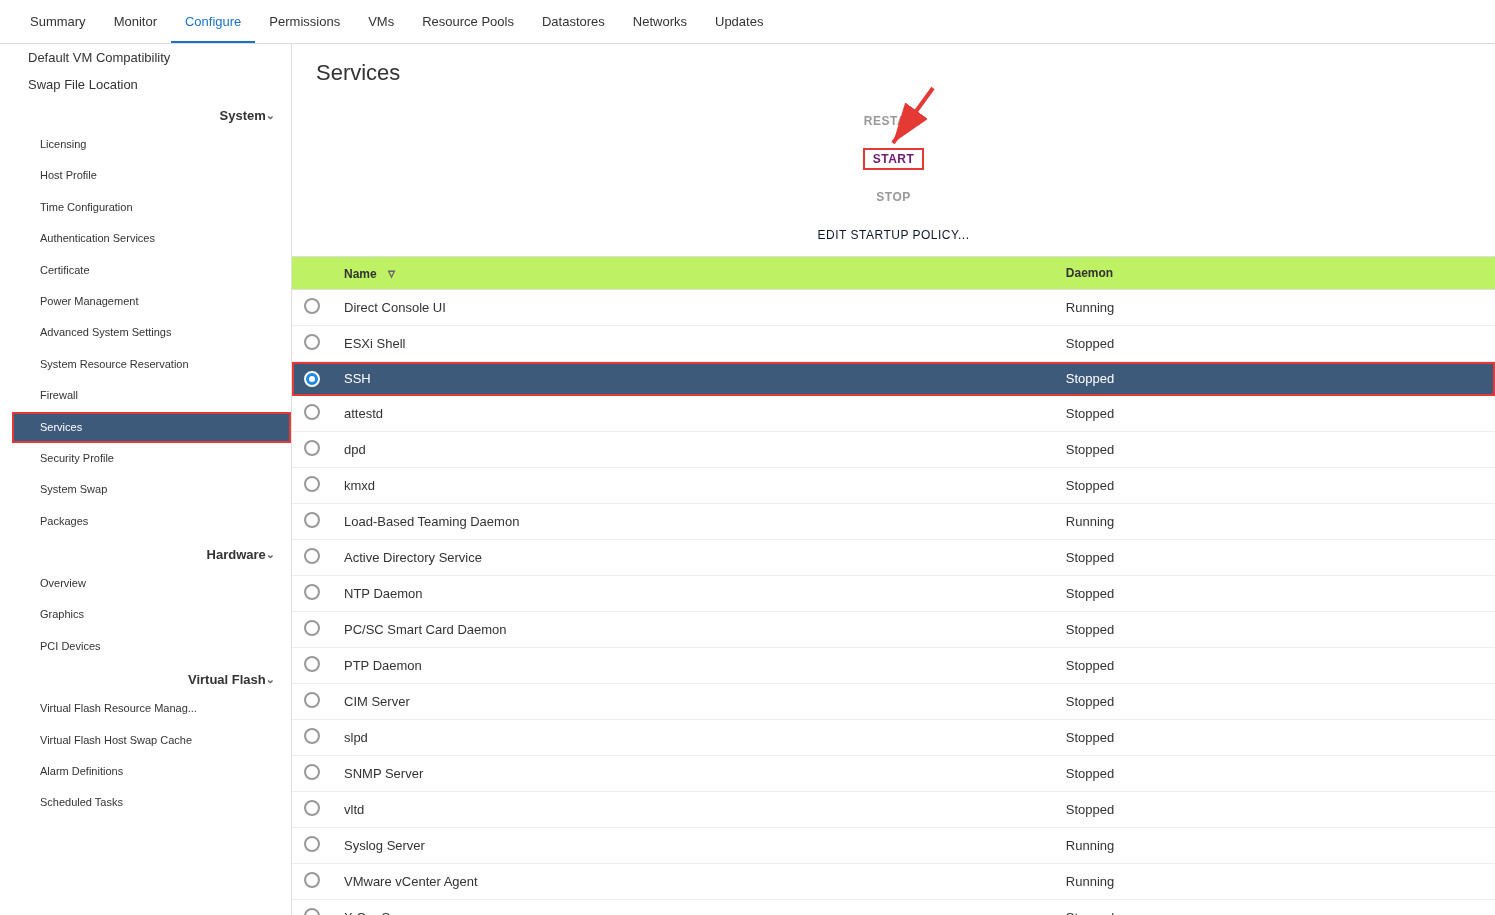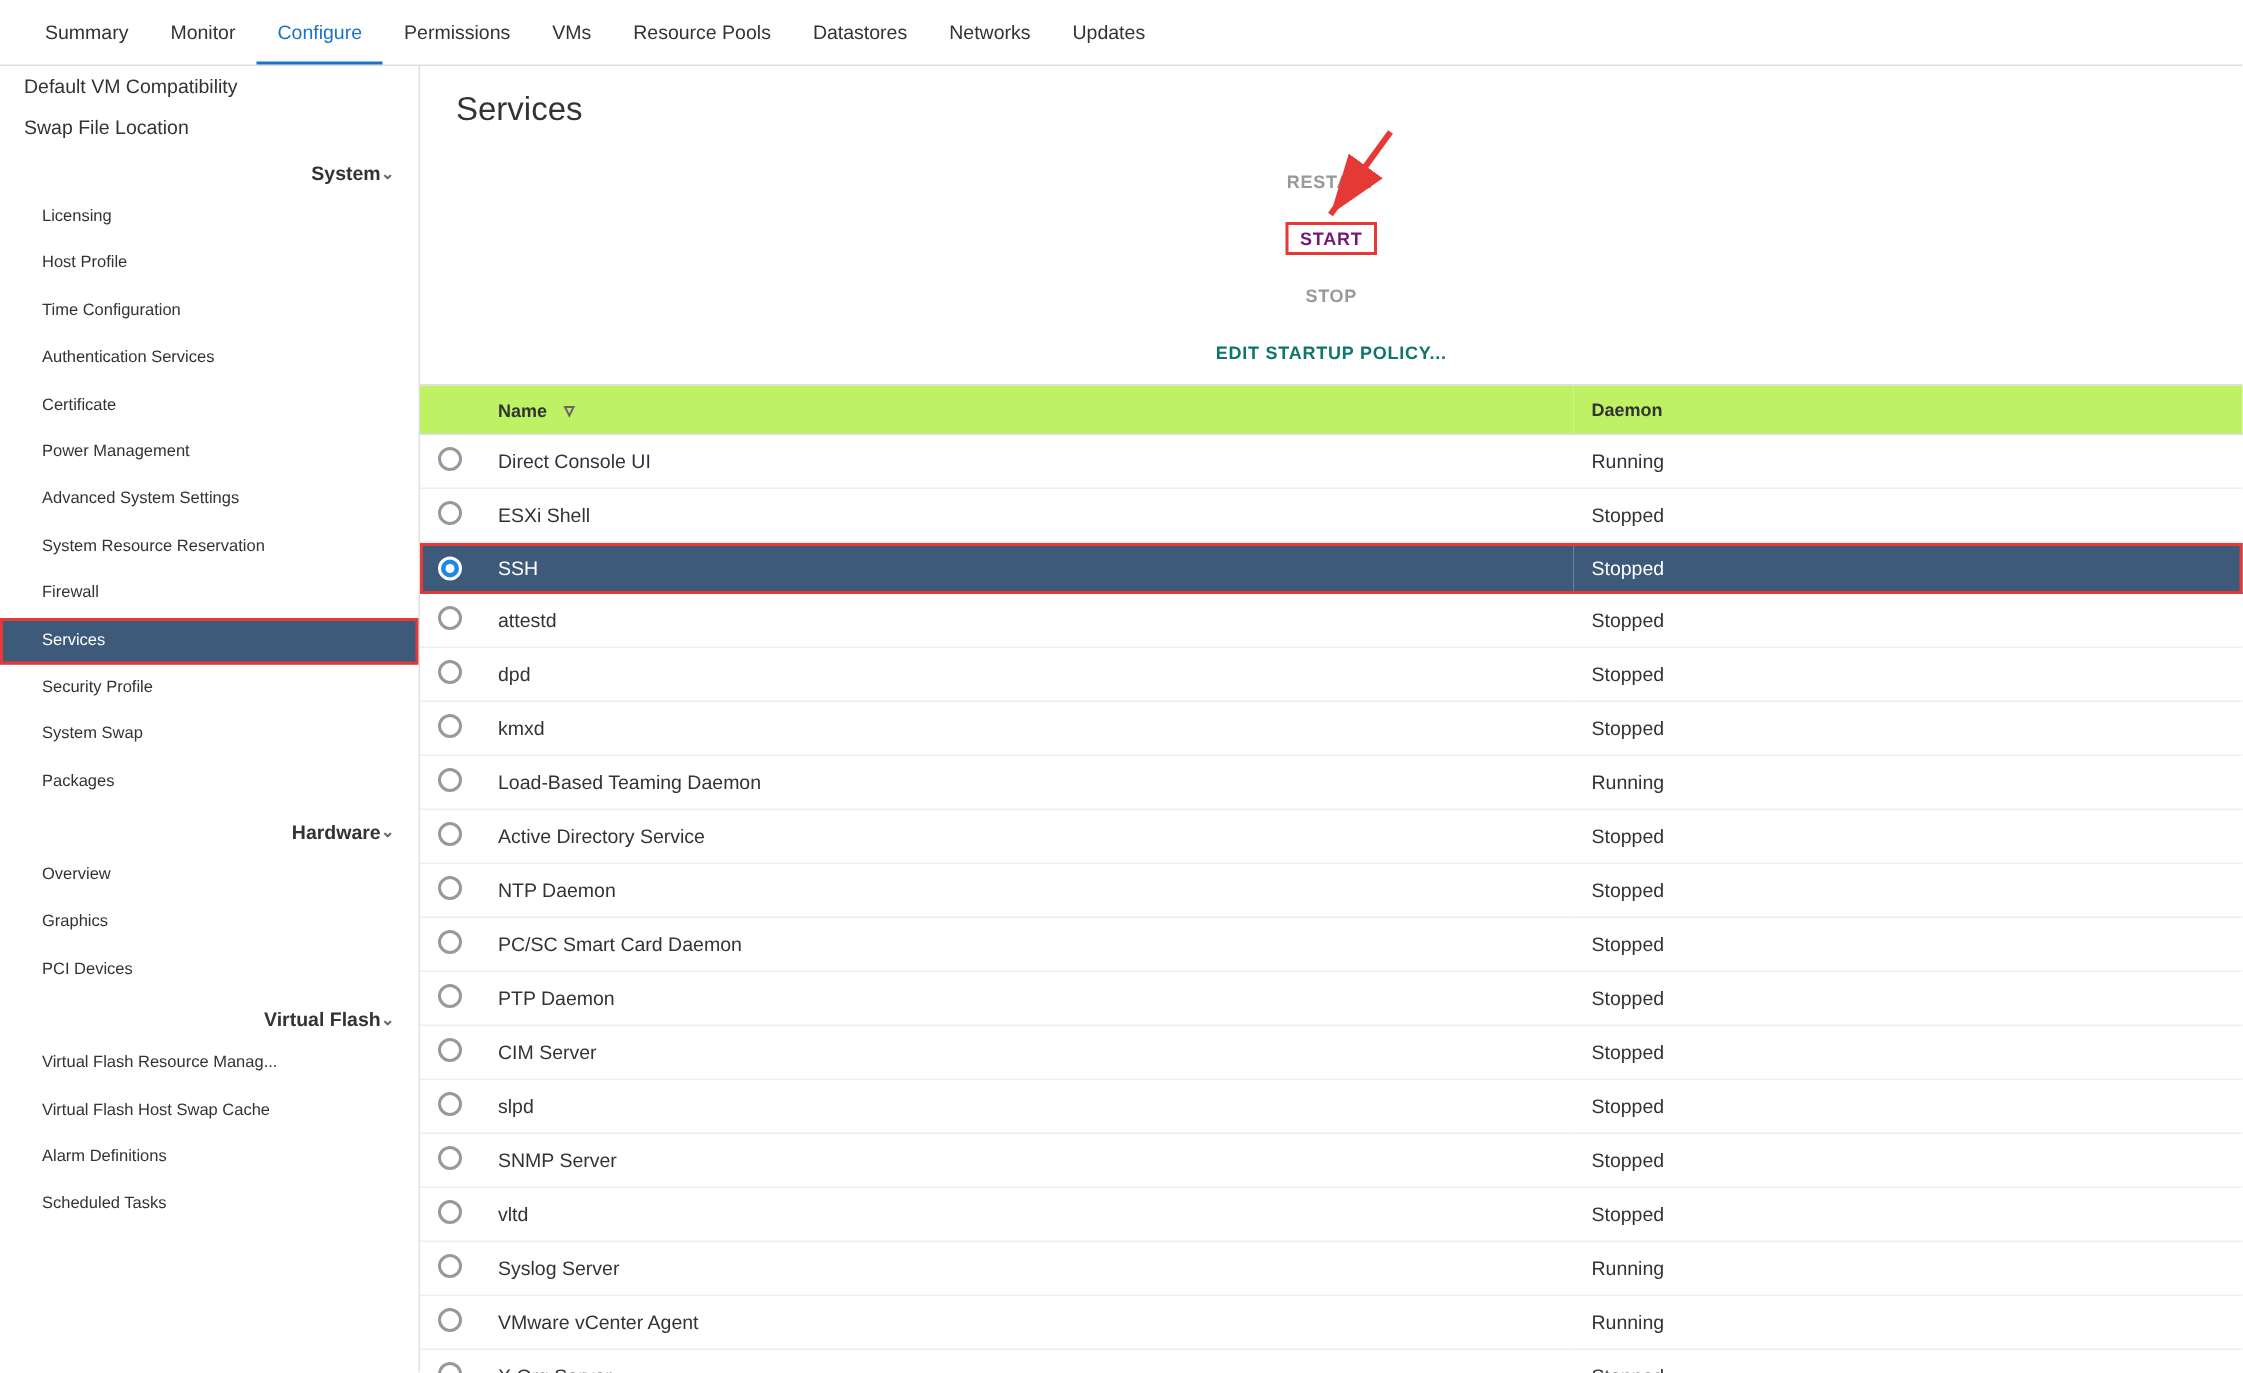--- a/index.html
+++ b/index.html
@@ -25,20 +25,21 @@
     .top-nav-item.active {
       color: #1a73c8;
       border-bottom: 2px solid #1a73c8;
       font-weight: 500;
     }
 
     
     .layout {
       display: flex;
       height: calc(915px - 44px);
+      padding-left: 12px;
     }
 
     
     .sidebar {
       width: 280px;
       min-width: 280px;
       border-right: 1px solid #e0e0e0;
       overflow-y: auto;
       background: #fff;
     }
@@ -105,22 +106,22 @@
       font-weight: 600;
       color: #999;
       cursor: pointer;
       padding: 4px 8px;
       border: none;
       background: none;
       letter-spacing: 0.5px;
     }
     .action-btn-link {
       font-size: 12px;
-      font-weight: 700;
-      color: #0f766e;
+      font-weight: 400;
+      color: #0f172a;
       cursor: pointer;
       padding: 4px 8px;
       border: none;
       background: none;
       letter-spacing: 0.5px;
     }
 
     
     .services-table {
       width: 100%;

